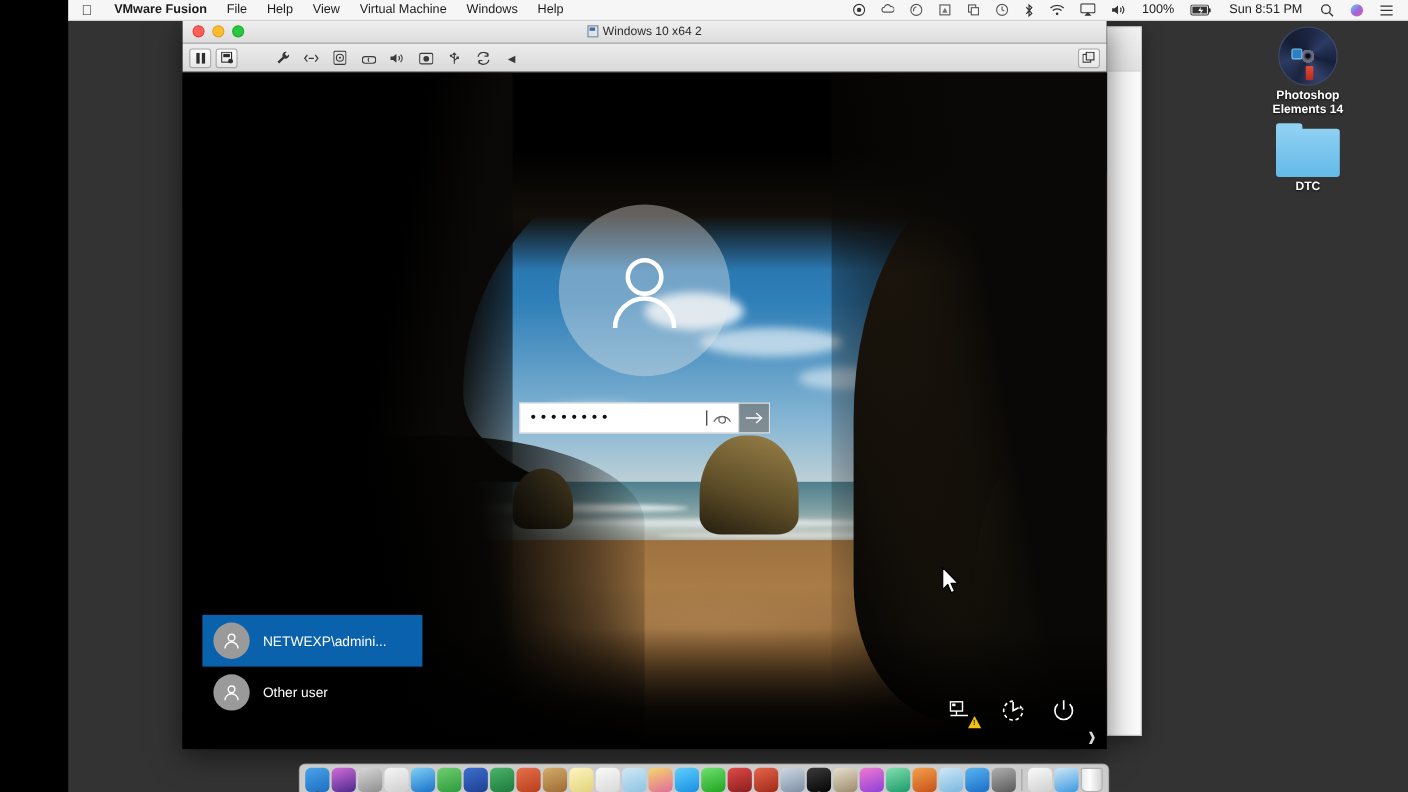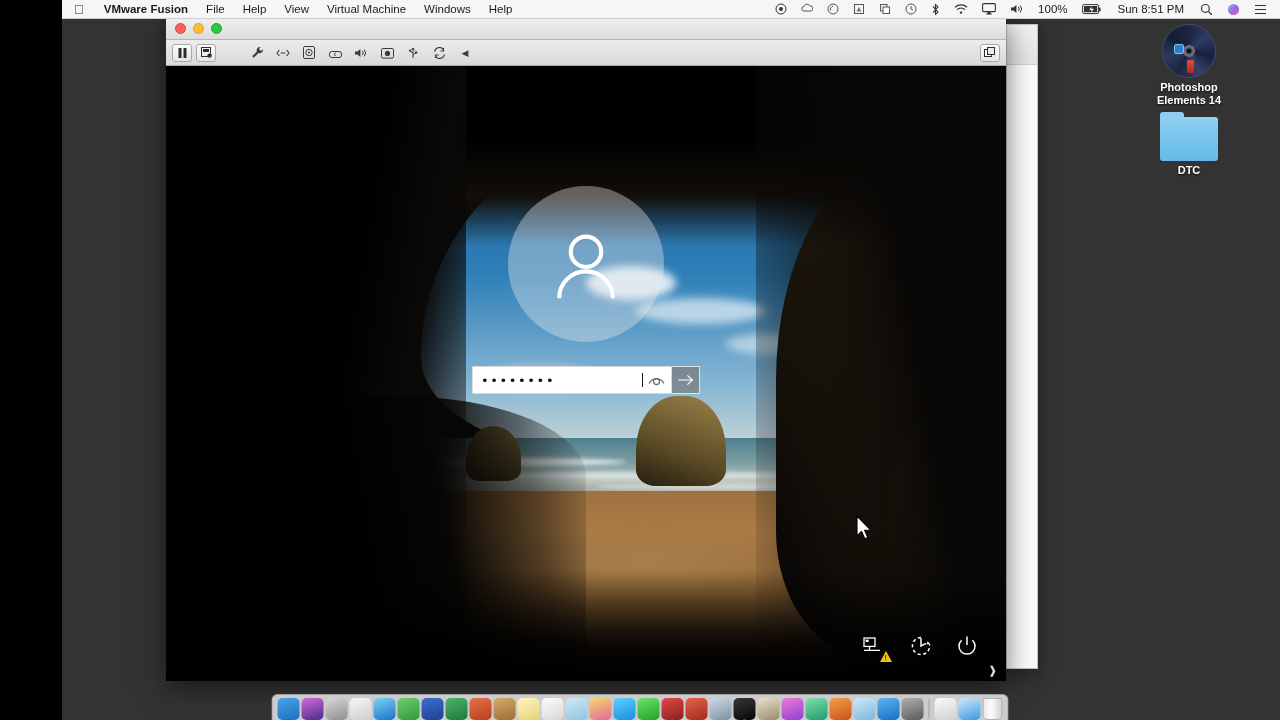--- a/index.html
+++ b/index.html
@@ -442,20 +442,24 @@
   </div>
   <div class="win-edge-arrow">❱</div>
 
   <div class="vmwin">
 
     <div class="vm-titlebar">
       <div class="traffic">
         <div class="tl red"></div>
         <div class="tl yel"></div>
         <div class="tl grn"></div>
+      </div>
+      <div class="vm-title">
+        <span class="vm-title-ico"></span>
+        <span>Windows 10 x64 2</span>
       </div>
     </div>
 
     <div class="vm-toolbar">
       <div class="tb-btn">
         <svg width="9" height="10" viewBox="0 0 9 10">
             <rect x="0.5" y="0" width="3" height="10" fill="#2d2d2d"></rect>
             <rect x="5.5" y="0" width="3" height="10" fill="#2d2d2d"></rect>
           </svg>
       </div>
@@ -570,20 +574,40 @@
             </div>
           </div>
           <div class="pw-submit">
             <svg width="17" height="12" viewBox="0 0 17 12">
                 <path d="M1 6h14M10.4 1.4L15.4 6l-5 4.6" fill="none" stroke="#fff" stroke-width="1.2"></path>
               </svg>
           </div>
         </div>
       </div>
 
+      <div class="userlist">
+        <div class="user-row selected" style="background: rgb(10, 98, 172);">
+          <div class="user-av">
+            <svg viewBox="0 0 24 24">
+                <circle cx="12" cy="8" r="4.3" fill="none" stroke="#fff" stroke-width="1.8"></circle>
+                <path d="M3.6 22c0-4.6 3.8-8.4 8.4-8.4s8.4 3.8 8.4 8.4" fill="none" stroke="#fff" stroke-width="1.8"></path>
+              </svg>
+          </div>
+          <div class="user-name">NETWEXP\admini...</div>
+        </div>
+        <div class="user-row">
+          <div class="user-av">
+            <svg viewBox="0 0 24 24">
+                <circle cx="12" cy="8" r="4.3" fill="none" stroke="#fff" stroke-width="1.8"></circle>
+                <path d="M3.6 22c0-4.6 3.8-8.4 8.4-8.4s8.4 3.8 8.4 8.4" fill="none" stroke="#fff" stroke-width="1.8"></path>
+              </svg>
+          </div>
+          <div class="user-name">Other user</div>
+        </div>
+      </div>
 
       <div class="lock-controls">
         <div class="lc">
           <svg width="24" height="20" viewBox="0 0 24 20">
             <rect x="1" y="2" width="11" height="8.4" fill="none" stroke="#fff" stroke-width="1.3"></rect>
             <rect x="2.6" y="3.6" width="3" height="2.4" fill="#fff"></rect>
             <path d="M6.5 10.4v4M1 14.4h16" fill="none" stroke="#fff" stroke-width="1.3"></path>
           </svg>
           <span class="warn-badge"></span>
         </div>

